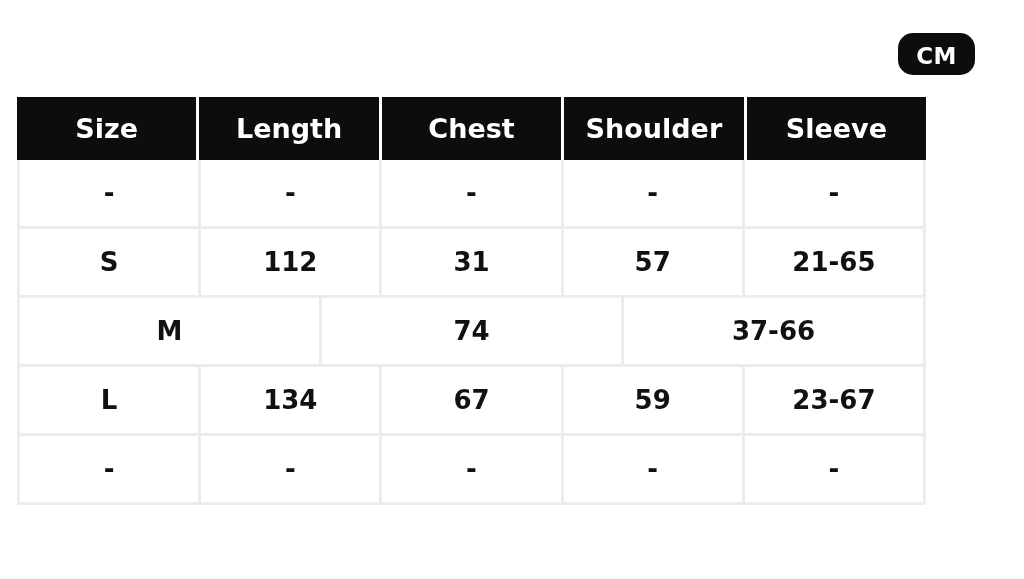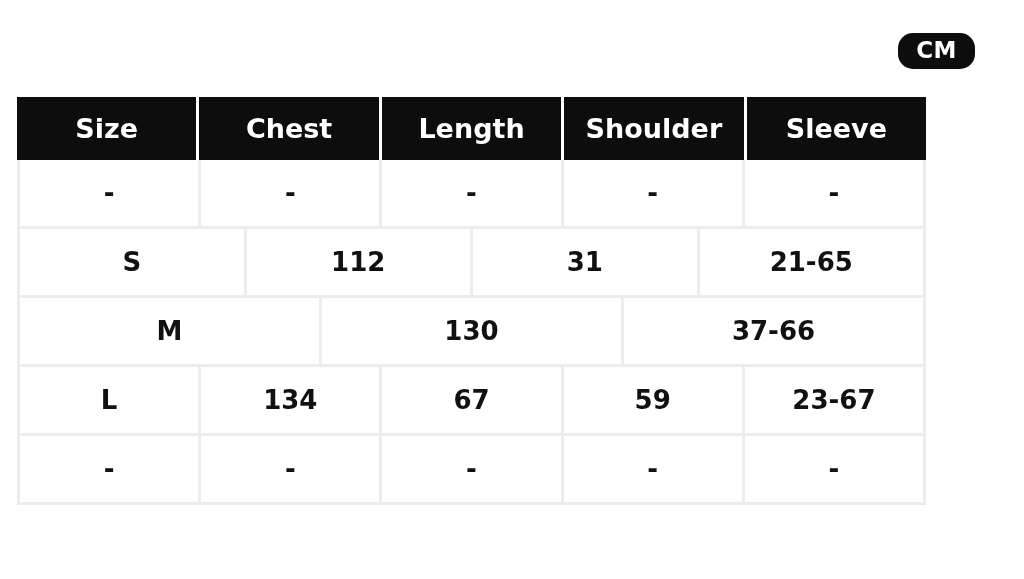--- a/index.html
+++ b/index.html
@@ -24,21 +24,21 @@
     display: flex;
     justify-content: flex-end;
   }
   .unit-badge {
     background: #0d0d0d;
     color: #ffffff;
     font-size: 23px;
     font-weight: 700;
     letter-spacing: 0.5px;
     border-radius: 15px;
-    padding: 6px 18px 7px 18px;
+    padding: 12px 18px 7px 18px;
     line-height: 1;
     display: inline-block;
   }
 
   
   .size-table {
     position: absolute;
     left: 17px;
     top: 97px;
     width: 909px;
@@ -98,46 +98,47 @@
 <body>
 
 <div class="unit-badge-wrap">
   <span class="unit-badge">CM</span>
 </div>
 
 <div class="size-table">
 
   <div class="table-header">
     <div class="hcell">Size</div>
+    <div class="hcell">Length</div>
     <div class="hcell">Chest</div>
-    <div class="hcell">Length</div>
     <div class="hcell">Shoulder</div>
     <div class="hcell">Sleeve</div>
   </div>
 
   <div class="table-body">
 
     <div class="table-row">
       <div class="cell placeholder">-</div>
       <div class="cell placeholder">-</div>
       <div class="cell placeholder">-</div>
       <div class="cell placeholder">-</div>
       <div class="cell placeholder">-</div>
     </div>
 
     <div class="table-row">
       <div class="cell">S</div>
       <div class="cell">112</div>
       <div class="cell">31</div>
+      <div class="cell">57</div>
       <div class="cell">21-65</div>
     </div>
 
     <div class="table-row">
       <div class="cell">M</div>
-      <div class="cell">130</div>
+      <div class="cell">74</div>
       <div class="cell">37-66</div>
     </div>
 
     <div class="table-row">
       <div class="cell">L</div>
       <div class="cell">134</div>
       <div class="cell">67</div>
       <div class="cell">59</div>
       <div class="cell">23-67</div>
     </div>

